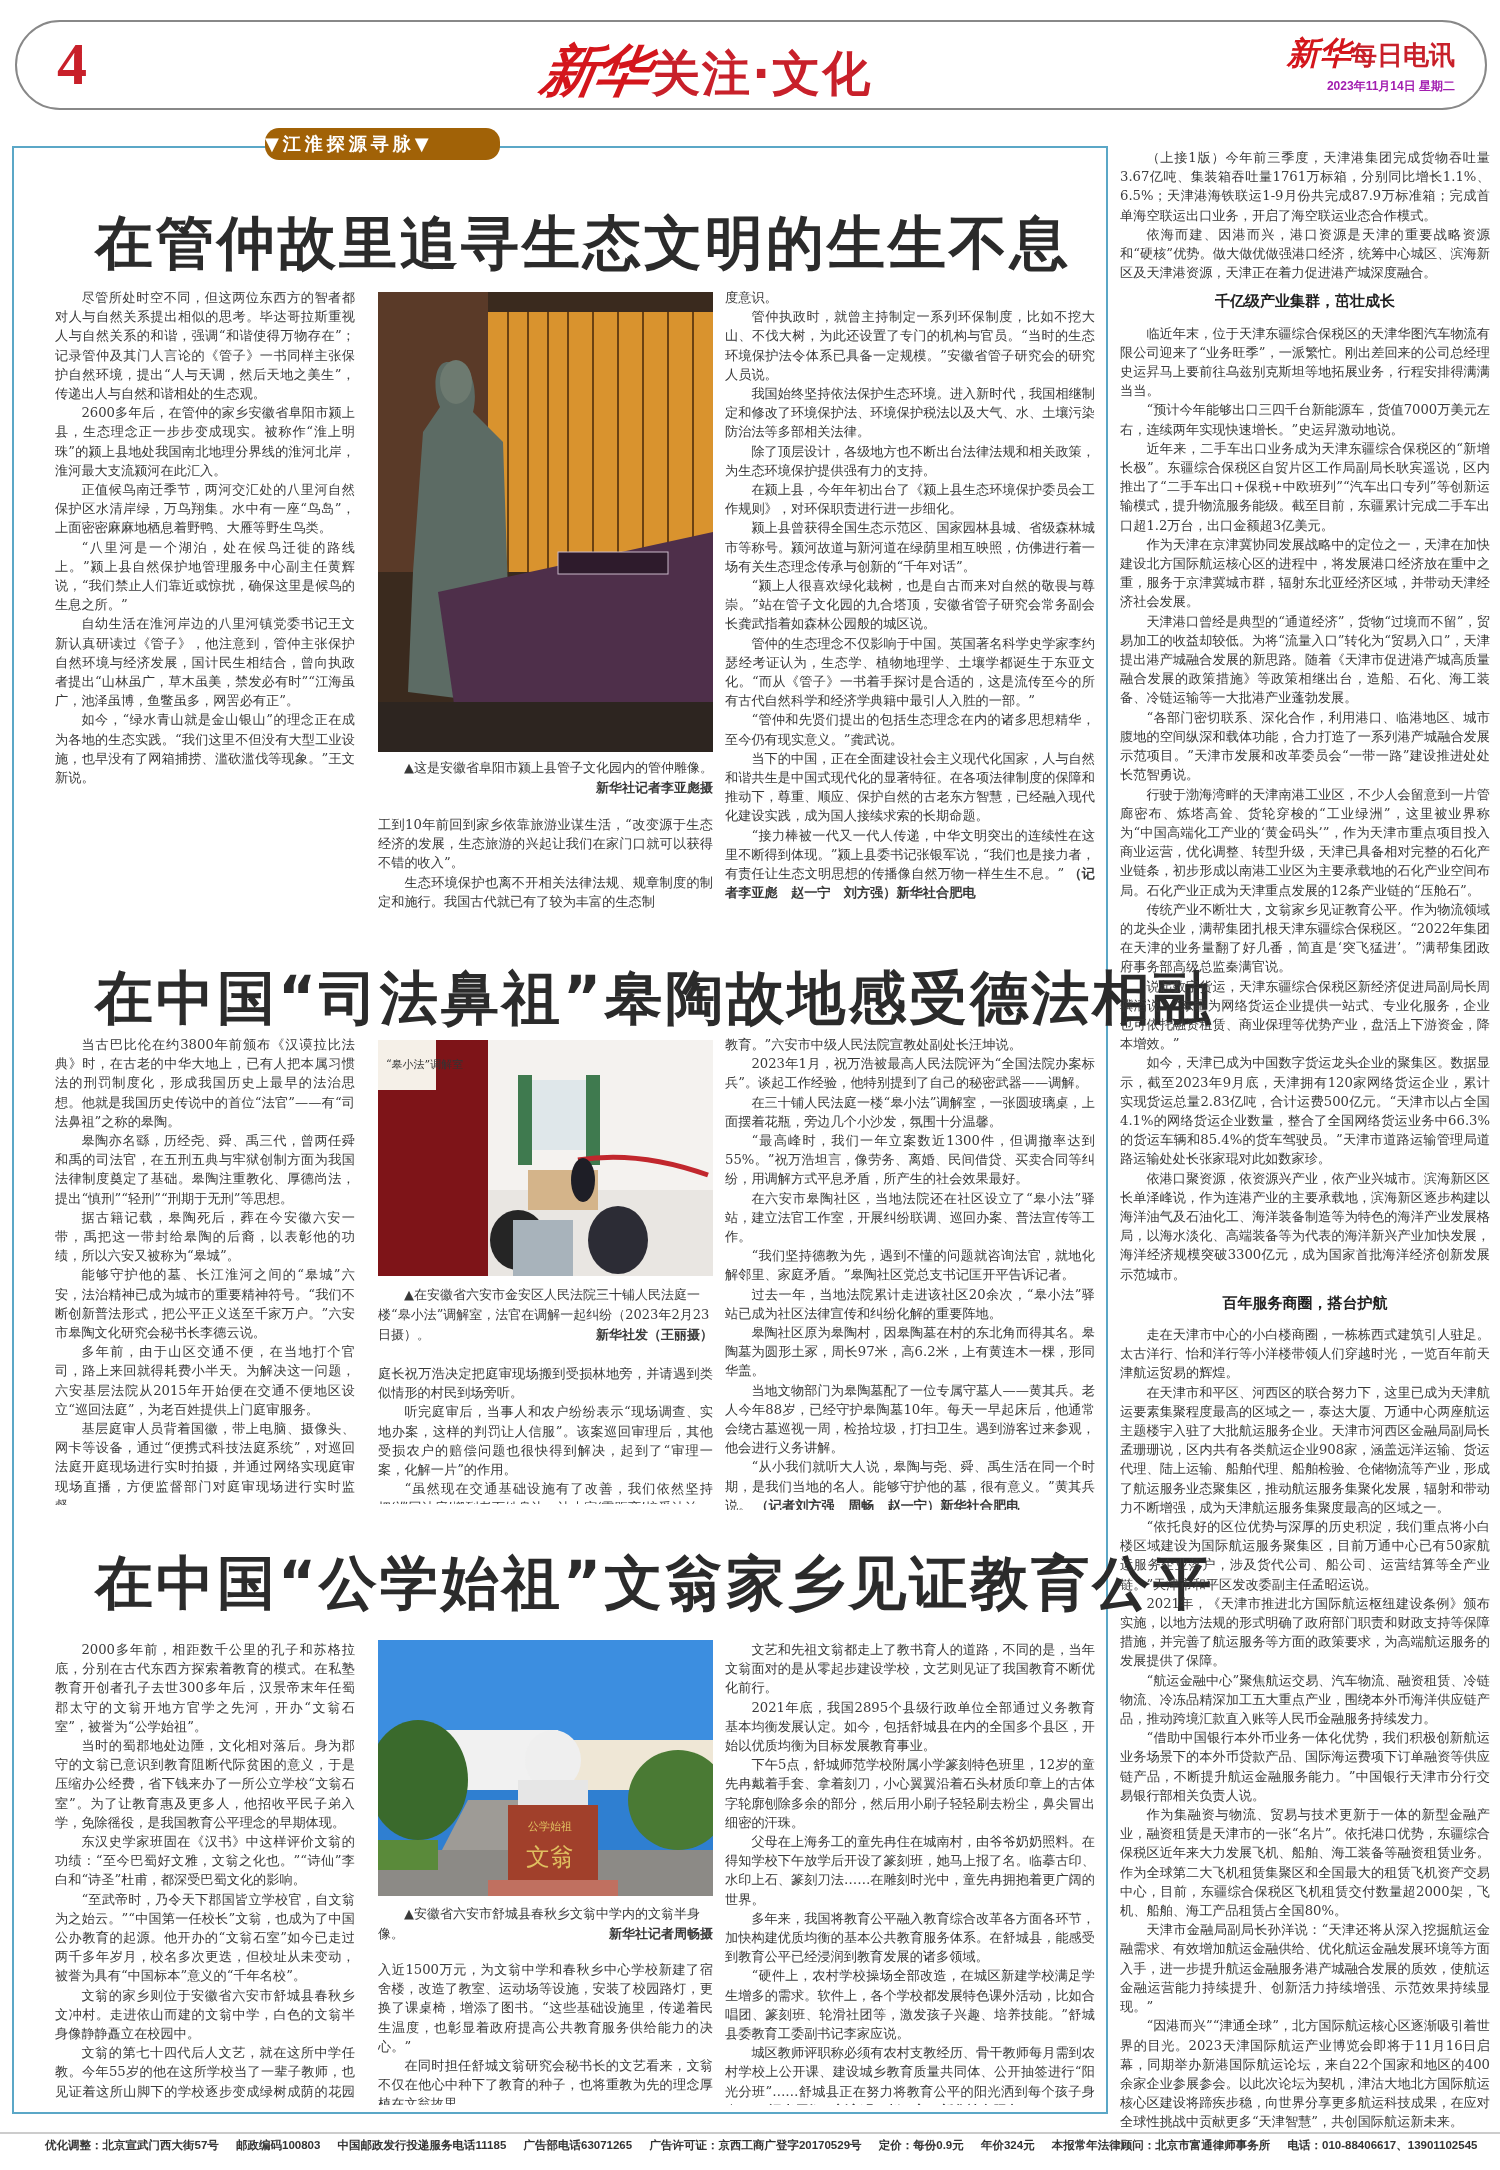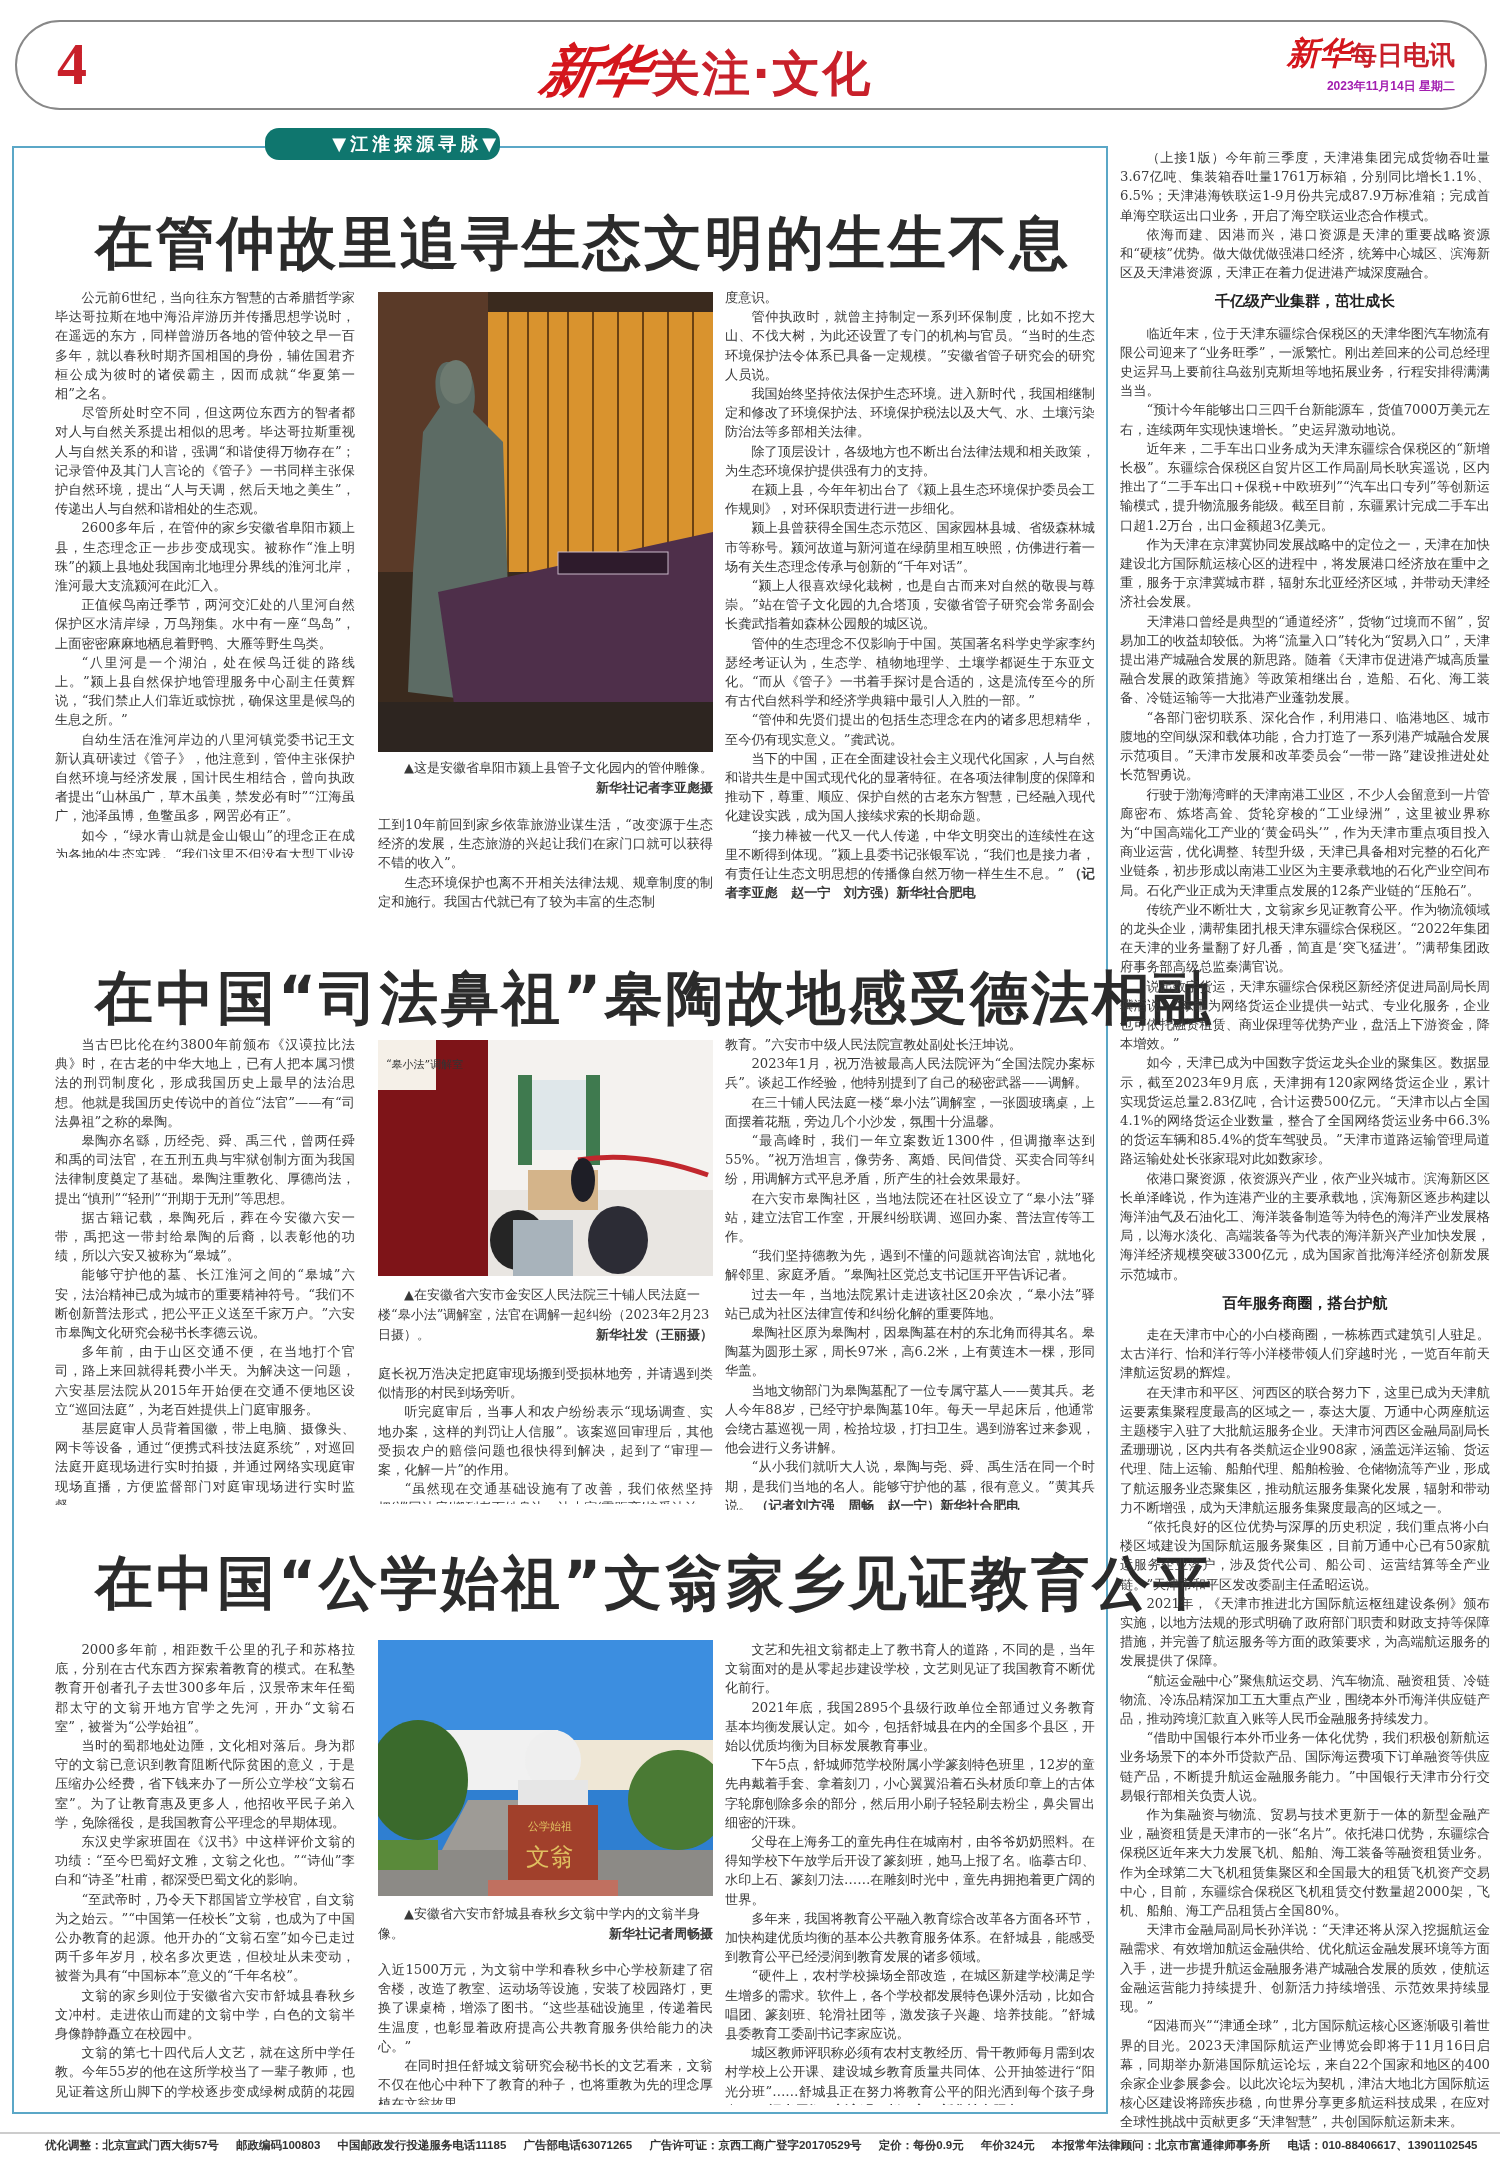--- a/index.html
+++ b/index.html
@@ -17,22 +17,22 @@
   .brand-title { font-family: "DejaVu Sans", sans-serif; font-weight: bold; font-size: 48px; color: #c8202a; margin-left: 6px; letter-spacing: 2px; }
   .brand-right { position: absolute; right: 30px; top: 10px; text-align: right; }
   .brand-right-logo { font-family: "DejaVu Serif", serif; font-style: italic; font-weight: bold; font-size: 32px; color: #d4161c; }
   .brand-right-name { font-family: "DejaVu Sans", sans-serif; font-weight: bold; font-size: 26px; color: #c8202a; }
   .brand-date { font-family: "Liberation Sans", sans-serif; font-weight: bold; font-size: 12px; color: #a21caf; margin-top: 2px; }
 
   
   .main-frame { position: absolute; left: 12px; top: 146px; width: 1096px; height: 1968px;
     border: 2px solid #5ba7c7; }
   .section-tab { position: absolute; left: 265px; top: 128px; width: 235px; height: 32px;
-    background: #0f766e; border-radius: 14px; color: #fff; font-family: "DejaVu Sans", sans-serif;
-    font-weight: bold; font-size: 18px; text-align: right; line-height: 32px; letter-spacing: 4px; }
+    background: #a16207; border-radius: 14px; color: #fff; font-family: "DejaVu Sans", sans-serif;
+    font-weight: bold; font-size: 18px; text-align: left; line-height: 32px; letter-spacing: 4px; }
 
   .headline { position: absolute; left: 95px; font-family: "DejaVu Sans", sans-serif; font-weight: bold;
     font-size: 58px; color: #2b2b2b; letter-spacing: 3px; }
 
   .col { position: absolute; font-size: 13.2px; line-height: 19.2px; color: #3a3a3a; text-align: justify; overflow: hidden; }
   .col p { text-indent: 2em; }
   .col p.noindent { text-indent: 0; }
   .byline { font-family: "DejaVu Sans", sans-serif; font-weight: bold; }
 
   .photo { position: absolute; overflow: hidden; }
@@ -65,21 +65,20 @@
     <div class="brand-date">2023年11月14日 星期二</div>
   </div>
 </div>
 
 <div class="main-frame"></div>
 <div class="section-tab">▼江淮探源寻脉▼</div>
 
 <div class="headline" style="top:205px;">在管仲故里追寻生态文明的生生不息</div>
 
 <div class="col" style="left:55px; top:288px; width:300px; height:570px;">
-  <p>公元前6世纪，当向往东方智慧的古希腊哲学家毕达哥拉斯在地中海沿岸游历并传播思想学说时，在遥远的东方，同样曾游历各地的管仲较之早一百多年，就以春秋时期齐国相国的身份，辅佐国君齐桓公成为彼时的诸侯霸主，因而成就“华夏第一相”之名。</p>
   <p>尽管所处时空不同，但这两位东西方的智者都对人与自然关系提出相似的思考。毕达哥拉斯重视人与自然关系的和谐，强调“和谐使得万物存在”；记录管仲及其门人言论的《管子》一书同样主张保护自然环境，提出“人与天调，然后天地之美生”，传递出人与自然和谐相处的生态观。</p>
   <p>2600多年后，在管仲的家乡安徽省阜阳市颍上县，生态理念正一步步变成现实。被称作“淮上明珠”的颍上县地处我国南北地理分界线的淮河北岸，淮河最大支流颍河在此汇入。</p>
   <p>正值候鸟南迁季节，两河交汇处的八里河自然保护区水清岸绿，万鸟翔集。水中有一座“鸟岛”，上面密密麻麻地栖息着野鸭、大雁等野生鸟类。</p>
   <p>“八里河是一个湖泊，处在候鸟迁徙的路线上。”颍上县自然保护地管理服务中心副主任黄辉说，“我们禁止人们靠近或惊扰，确保这里是候鸟的生息之所。”</p>
   <p>自幼生活在淮河岸边的八里河镇党委书记王文新认真研读过《管子》，他注意到，管仲主张保护自然环境与经济发展，国计民生相结合，曾向执政者提出“山林虽广，草木虽美，禁发必有时”“江海虽广，池泽虽博，鱼鳖虽多，网罟必有正”。</p>
   <p>如今，“绿水青山就是金山银山”的理念正在成为各地的生态实践。“我们这里不但没有大型工业设施，也早没有了网箱捕捞、滥砍滥伐等现象。”王文新说。</p>
 
 </div>
 
 <div class="photo" style="left:378px; top:292px; width:335px; height:460px;">

